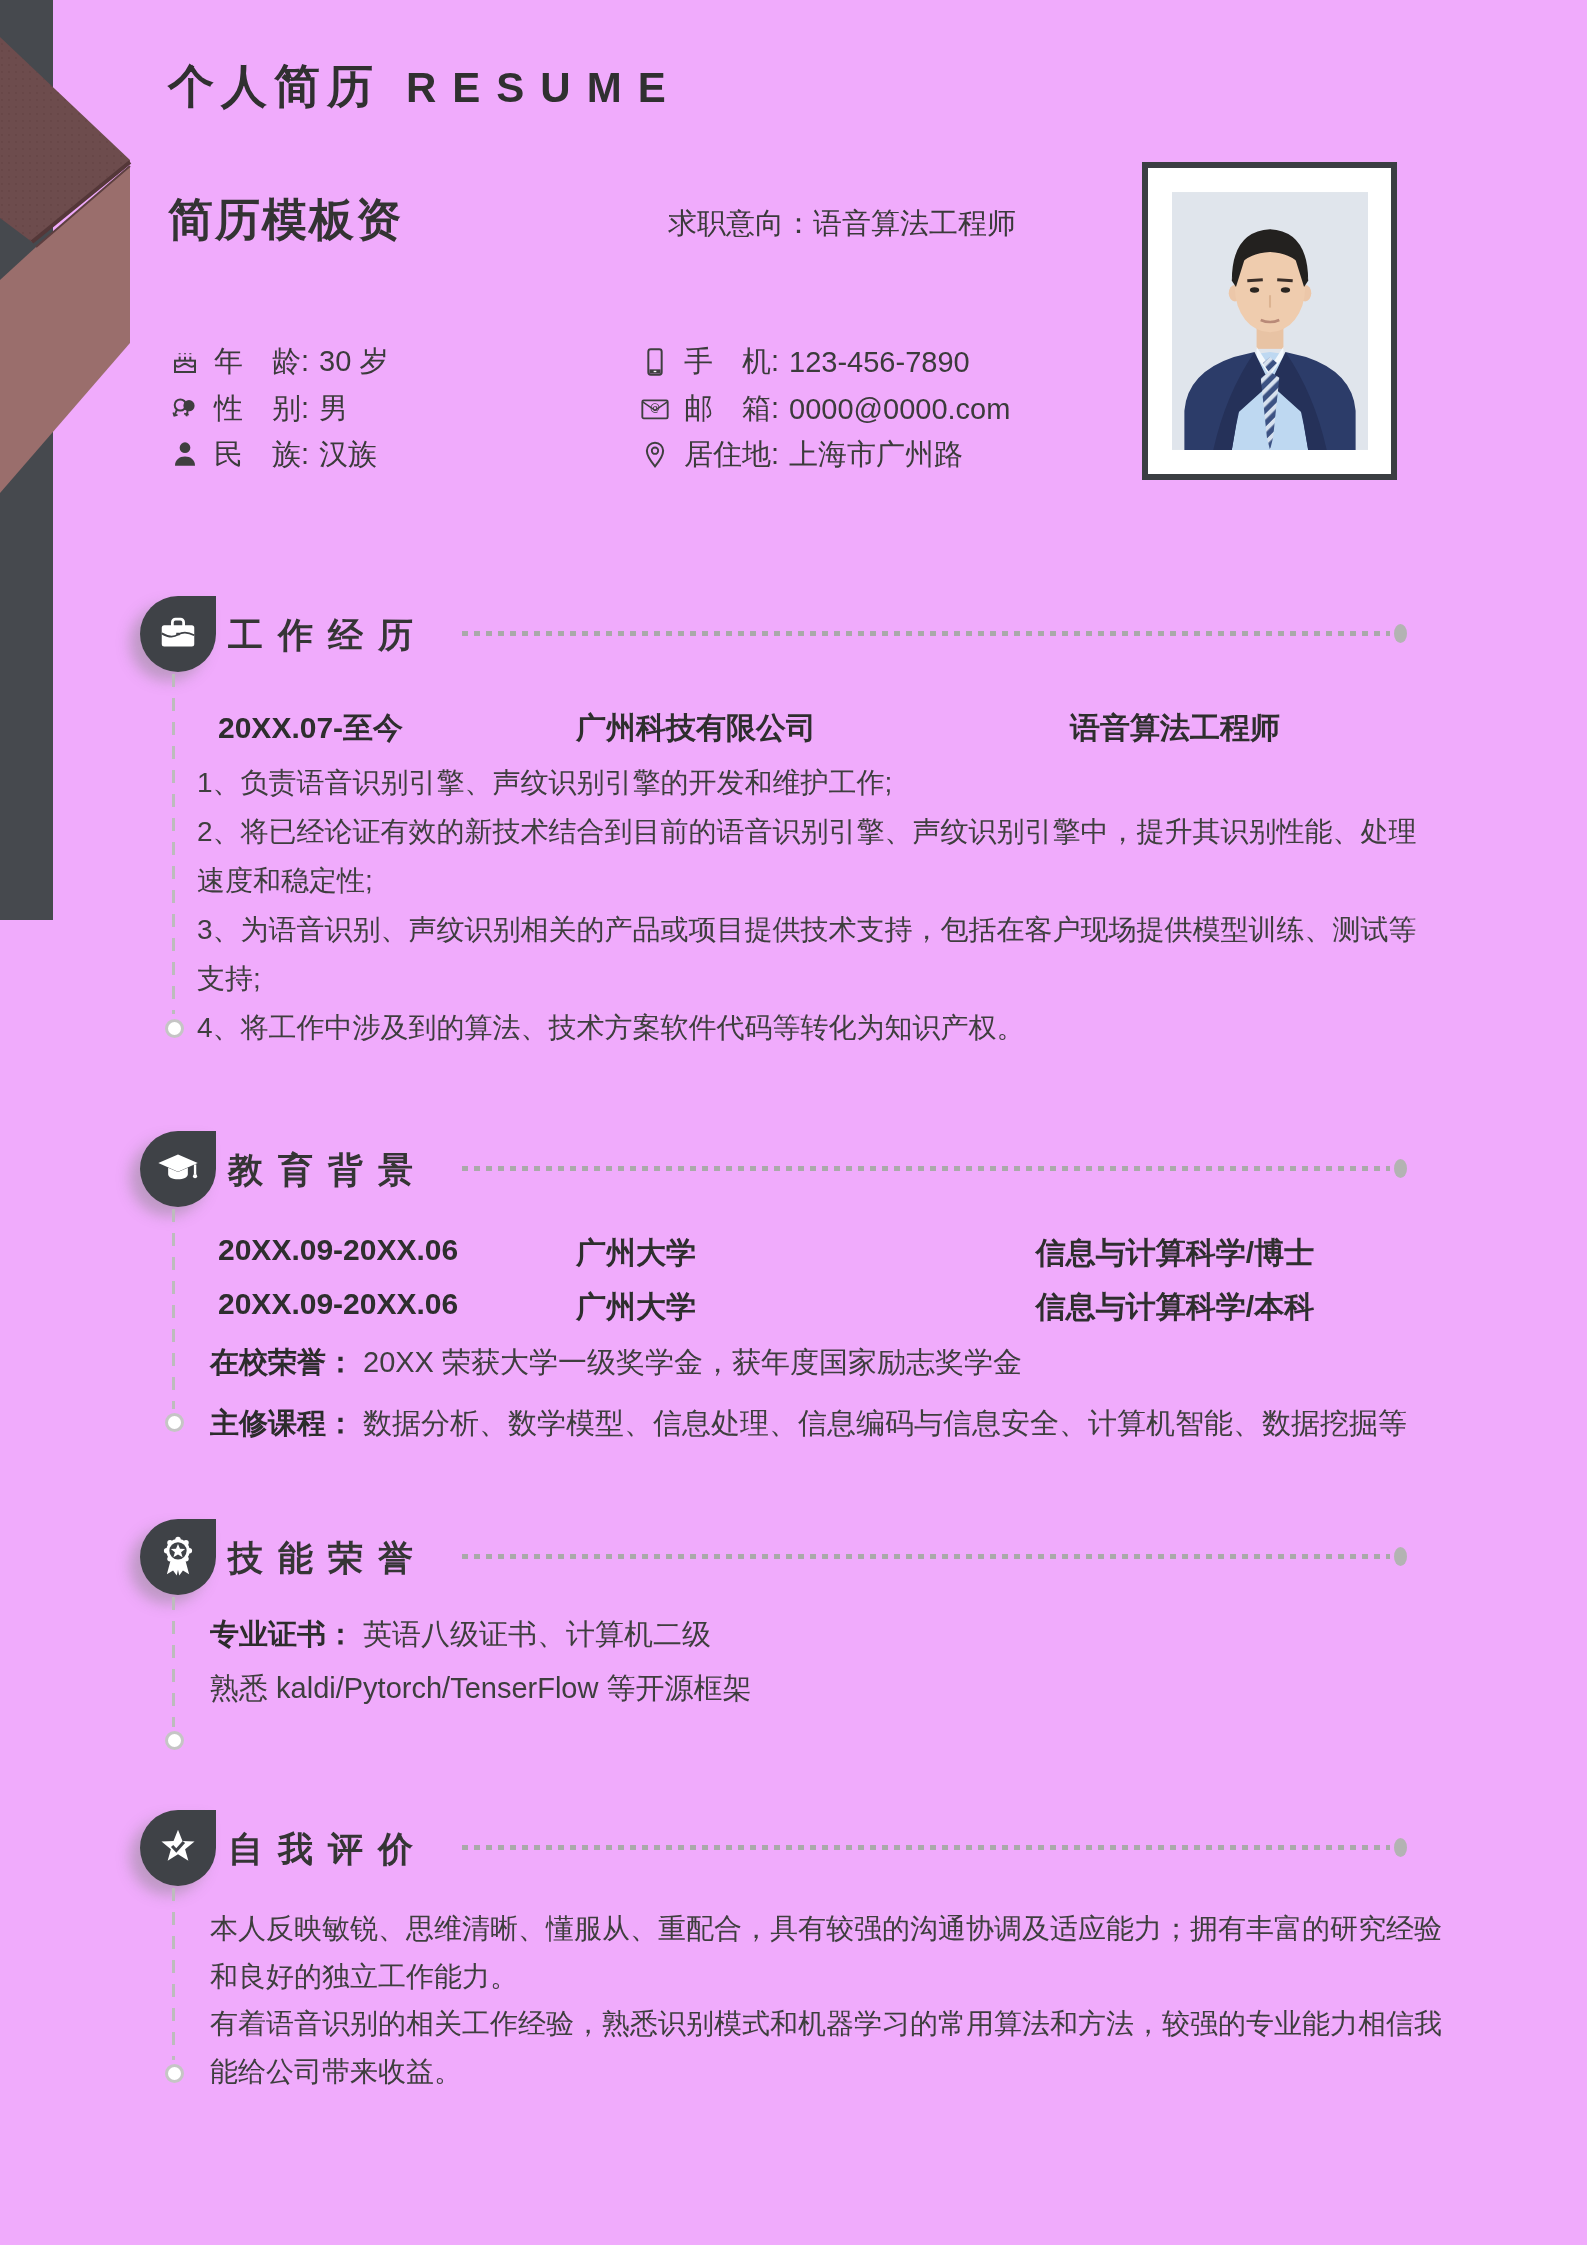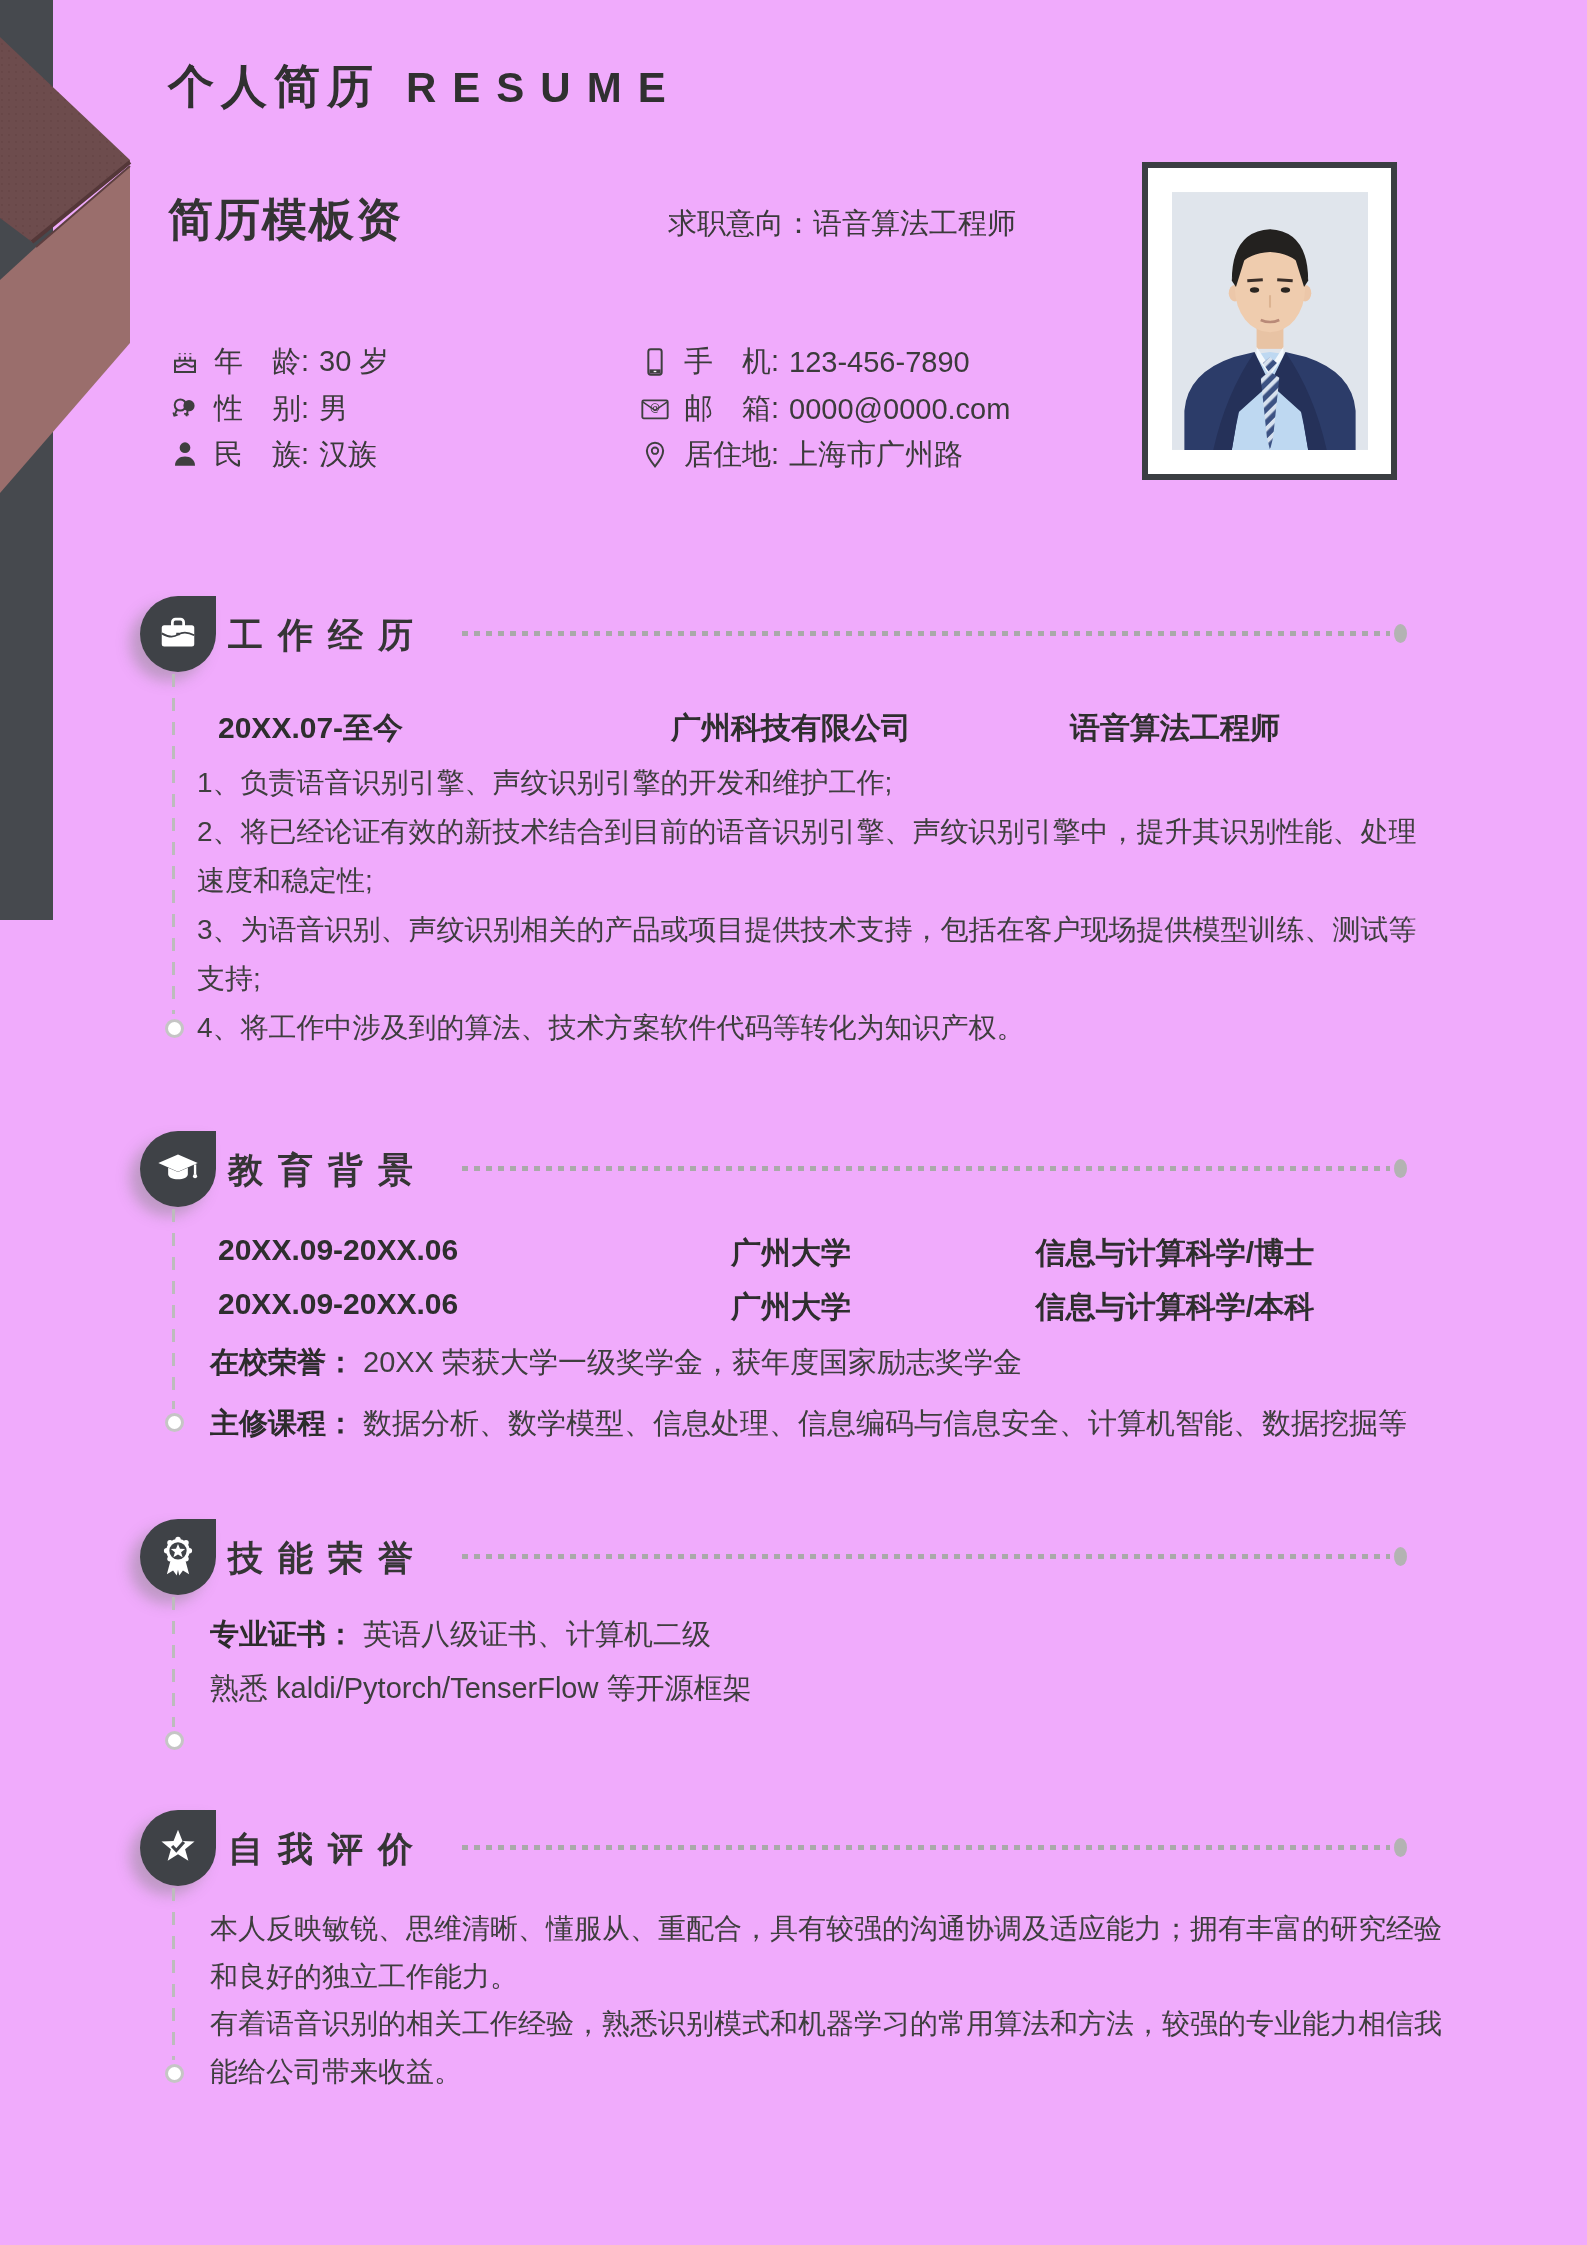--- a/index.html
+++ b/index.html
@@ -26,21 +26,21 @@
   
   .badge{position:absolute;left:140px;width:76px;height:76px;background:#3f4247;border-radius:50% 0 50% 50%;box-shadow:-10px 9px 14px rgba(130,130,130,.45);display:flex;align-items:center;justify-content:center;}
   .sec-title{position:absolute;left:228px;font-size:35px;font-weight:bold;color:#353535;letter-spacing:15px;white-space:nowrap;}
   .rule{position:absolute;left:462px;width:928px;height:5px;background:repeating-linear-gradient(90deg,#a9a9a9 0 6px,transparent 6px 12px);}
   .rule-end{position:absolute;left:1394px;width:13px;height:19px;border-radius:50%;background:#b3b3b3;}
   .vline{position:absolute;left:172px;width:3px;background:repeating-linear-gradient(180deg,#bcbcbc 0 13px,transparent 13px 24px);}
   .vdot{position:absolute;left:165px;width:13px;height:13px;border:3px solid #c5c5c5;border-radius:50%;background:#fff;box-sizing:content-box;}
 
   .trow{position:absolute;font-size:30px;font-weight:bold;color:#2e2e2e;white-space:nowrap;}
   .trow .c1{position:absolute;left:218px;top:0;}
-  .trow .c2{position:absolute;left:591px;top:0;width:400px;text-align:center;}
+  .trow .c2{position:absolute;left:576px;top:0;width:400px;text-align:left;}
   .trow .c3{position:absolute;left:1010px;top:0;width:330px;text-align:center;}
 
   .bullets{position:absolute;left:197px;top:758px;width:1238px;font-size:28px;line-height:49px;color:#3e3e3e;}
   .bullets p{margin:0;}
 
   .lline{position:absolute;font-size:29px;color:#3e3e3e;white-space:nowrap;}
   .lline b{color:#2c2c2c;margin-right:8px;}
 
   .skillblk{position:absolute;left:210px;top:1662px;display:flex;font-size:29px;color:#3e3e3e;}
   .skillblk b{color:#2c2c2c;font-size:30px;line-height:53px;margin-right:8px;}

